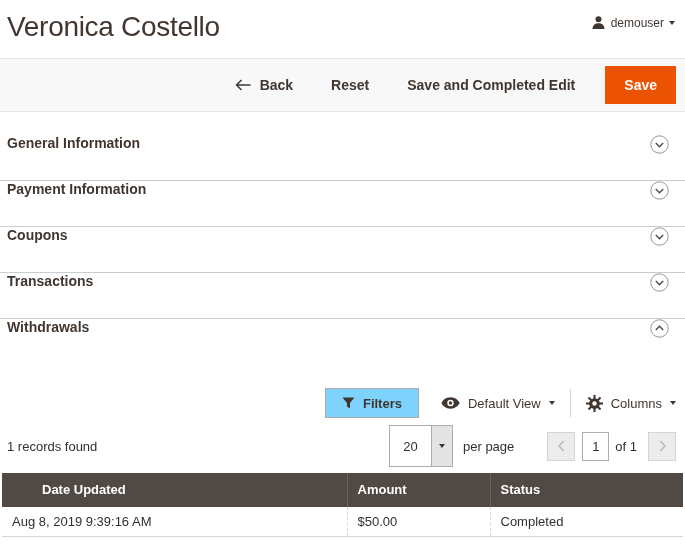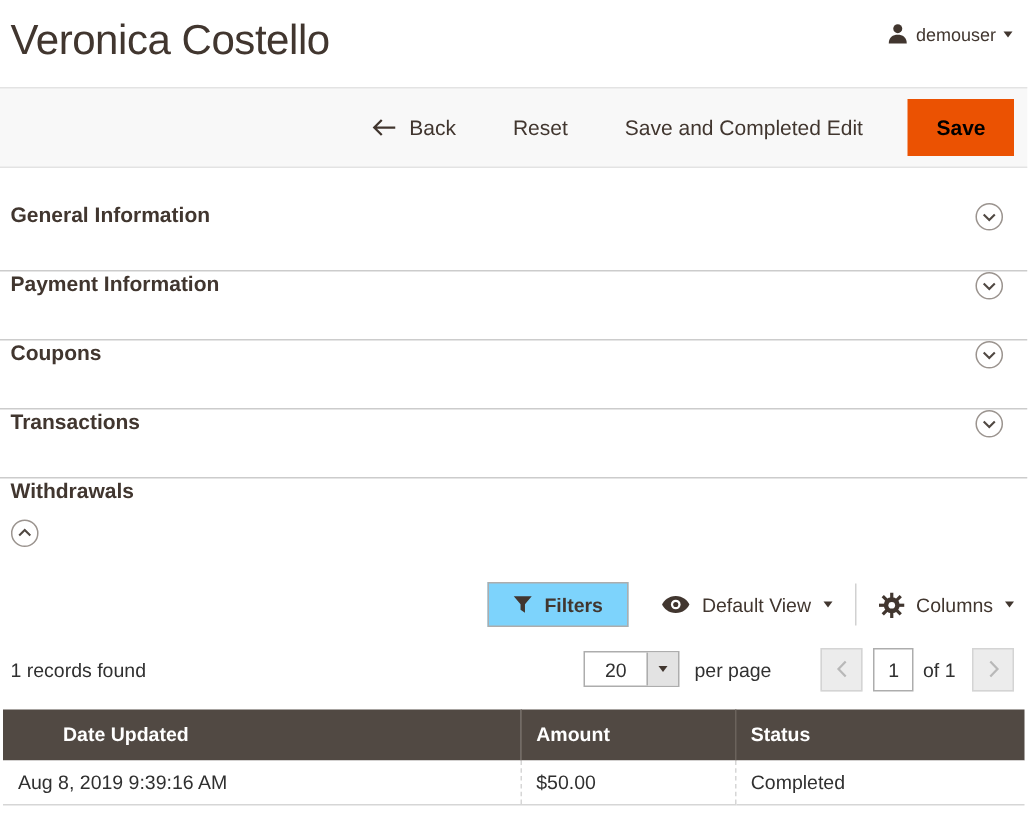--- a/index.html
+++ b/index.html
@@ -40,41 +40,41 @@
     height: 54px;
     background: #f8f8f8;
     border-top: 1px solid #e3e3e3;
     border-bottom: 1px solid #e3e3e3;
     display: flex; align-items: center; justify-content: flex-end;
     padding-right: 9px;
   }
   .toolbar-action {
     display: flex; align-items: center; gap: 9px;
     background: none; border: none;
-    font-family: inherit; font-size: 14px; font-weight: 400; color: #41362f;
+    font-family: inherit; font-size: 14px; font-weight: 700; color: #41362f;
     margin-left: 38px; cursor: pointer; padding: 0;
   }
   .btn-save {
-    background: #eb5202; color: #000000;
+    background: #eb5202; color: #ffffff;
     border: none; font-family: inherit;
     font-size: 14px; font-weight: 700;
     height: 38px; padding: 0 19px;
     margin-left: 30px; cursor: pointer;
   }
 
   
   .accordion { margin-top: 23px; }
   .section {
     height: 46px;
     display: flex; align-items: flex-start; justify-content: space-between;
     padding: 0 16px 0 7px;
     border-bottom: 1px solid #cccccc;
     cursor: pointer;
   }
-  .section.last { border-bottom: none; flex-direction: column; }
+  .section.last { border-bottom: none; }
   .section-label { font-size: 14px; font-weight: 600; color: #41362f; }
   .section-chevron svg { display: block; }
   .section-chevron[data-dir="expanded"] svg { transform: rotate(180deg); }
 
   
   .grid-controls {
     display: flex; align-items: center; justify-content: flex-end;
     margin-top: 23px; height: 30px; padding-right: 9px;
   }
   .btn-filters {
@@ -94,21 +94,21 @@
 
   
   .grid-pagination {
     display: flex; align-items: center;
     margin-top: 13px; height: 30px;
     padding: 0 9px 0 7px;
     font-size: 13px; color: #303030;
   }
   .pagination-right { margin-left: auto; display: flex; align-items: center; }
   .page-size-select {
-    display: flex; height: 24px;
+    display: flex; height: 42px;
     border: 1px solid #adadad; background: #fff; cursor: pointer;
   }
   .page-size-value { width: 41px; display: flex; align-items: center; justify-content: center; font-size: 13px; }
   .page-size-arrow {
     width: 21px; background: #e3e3e3; border-left: 1px solid #adadad;
     display: flex; align-items: center; justify-content: center;
   }
   .per-page-label { margin: 0 33px 0 10px; }
   .page-btn {
     width: 28px; height: 29px;

